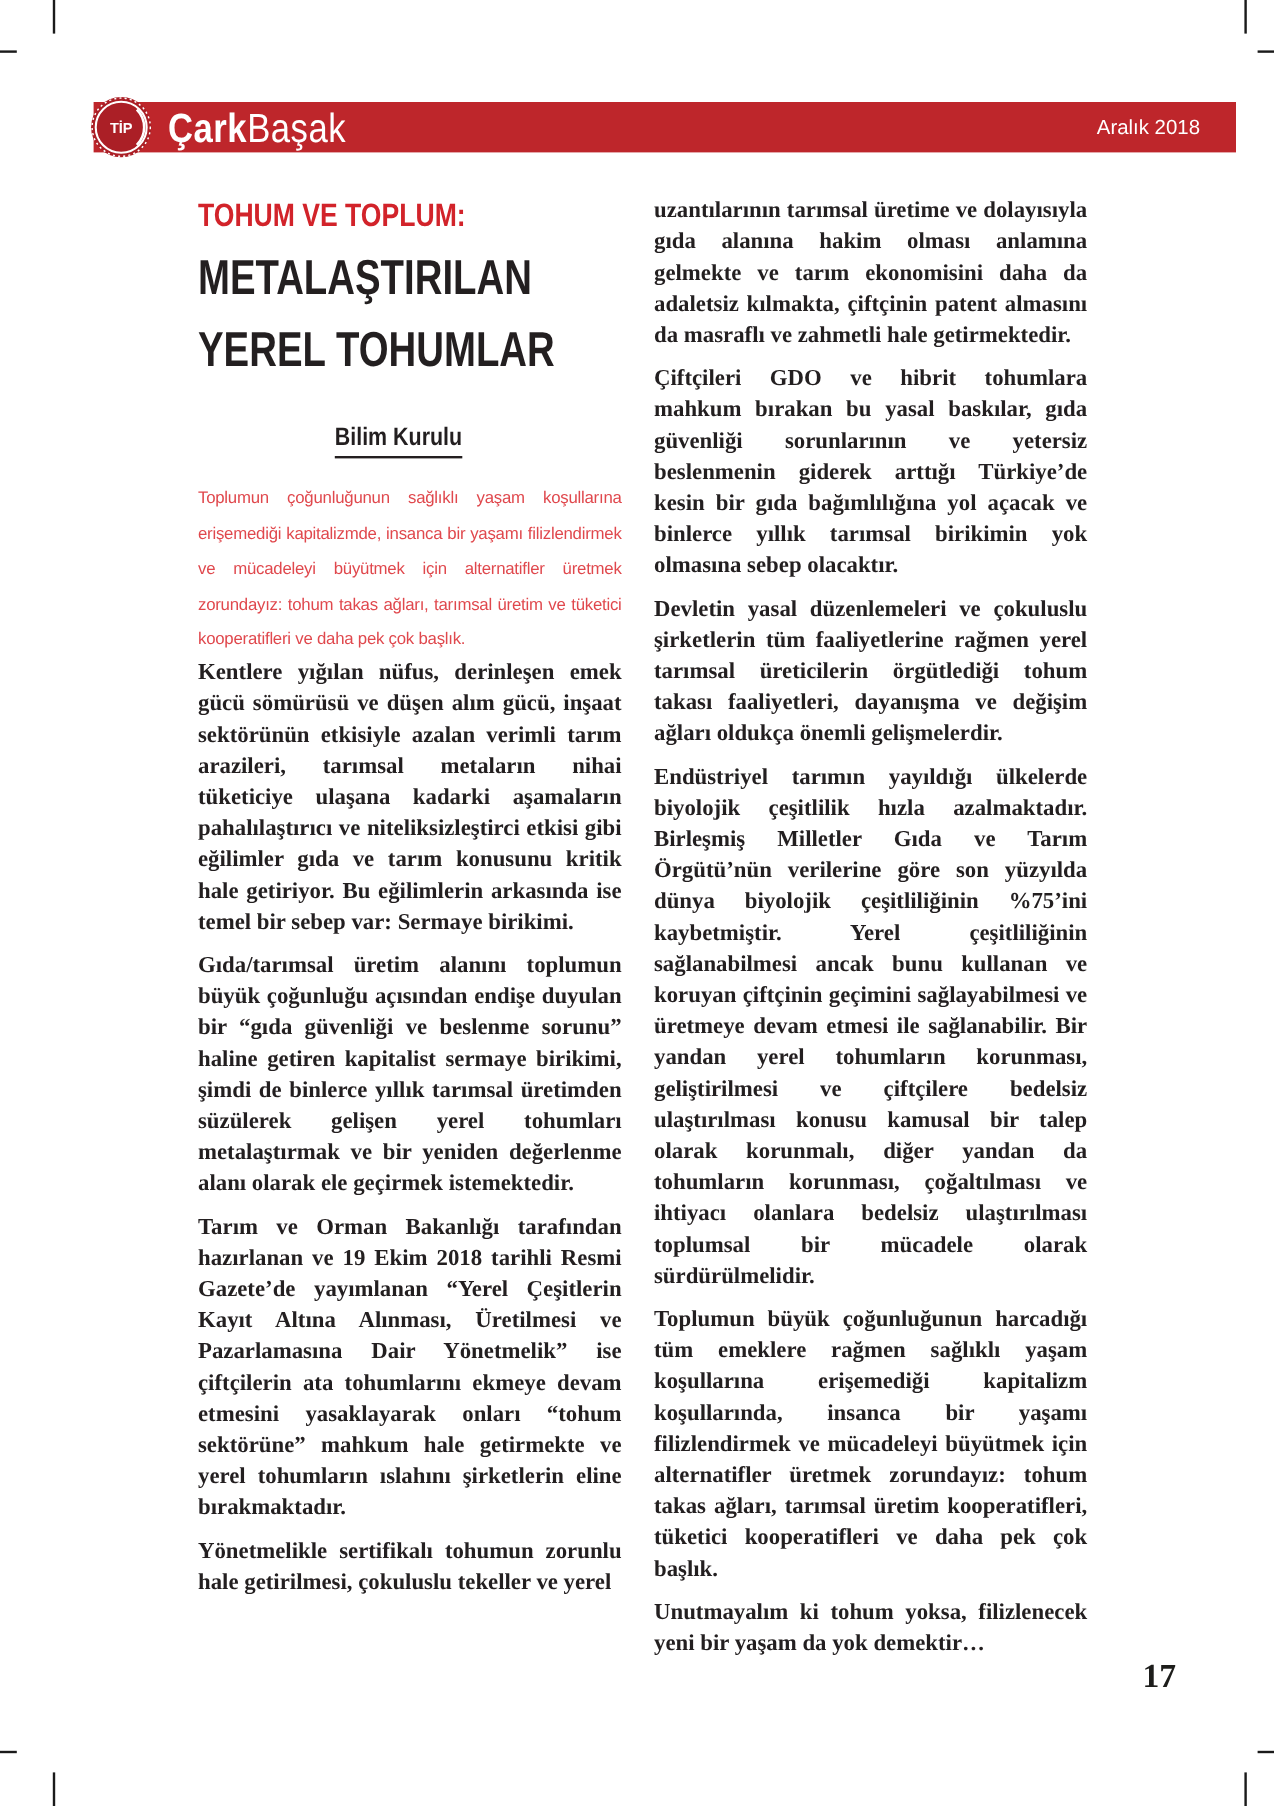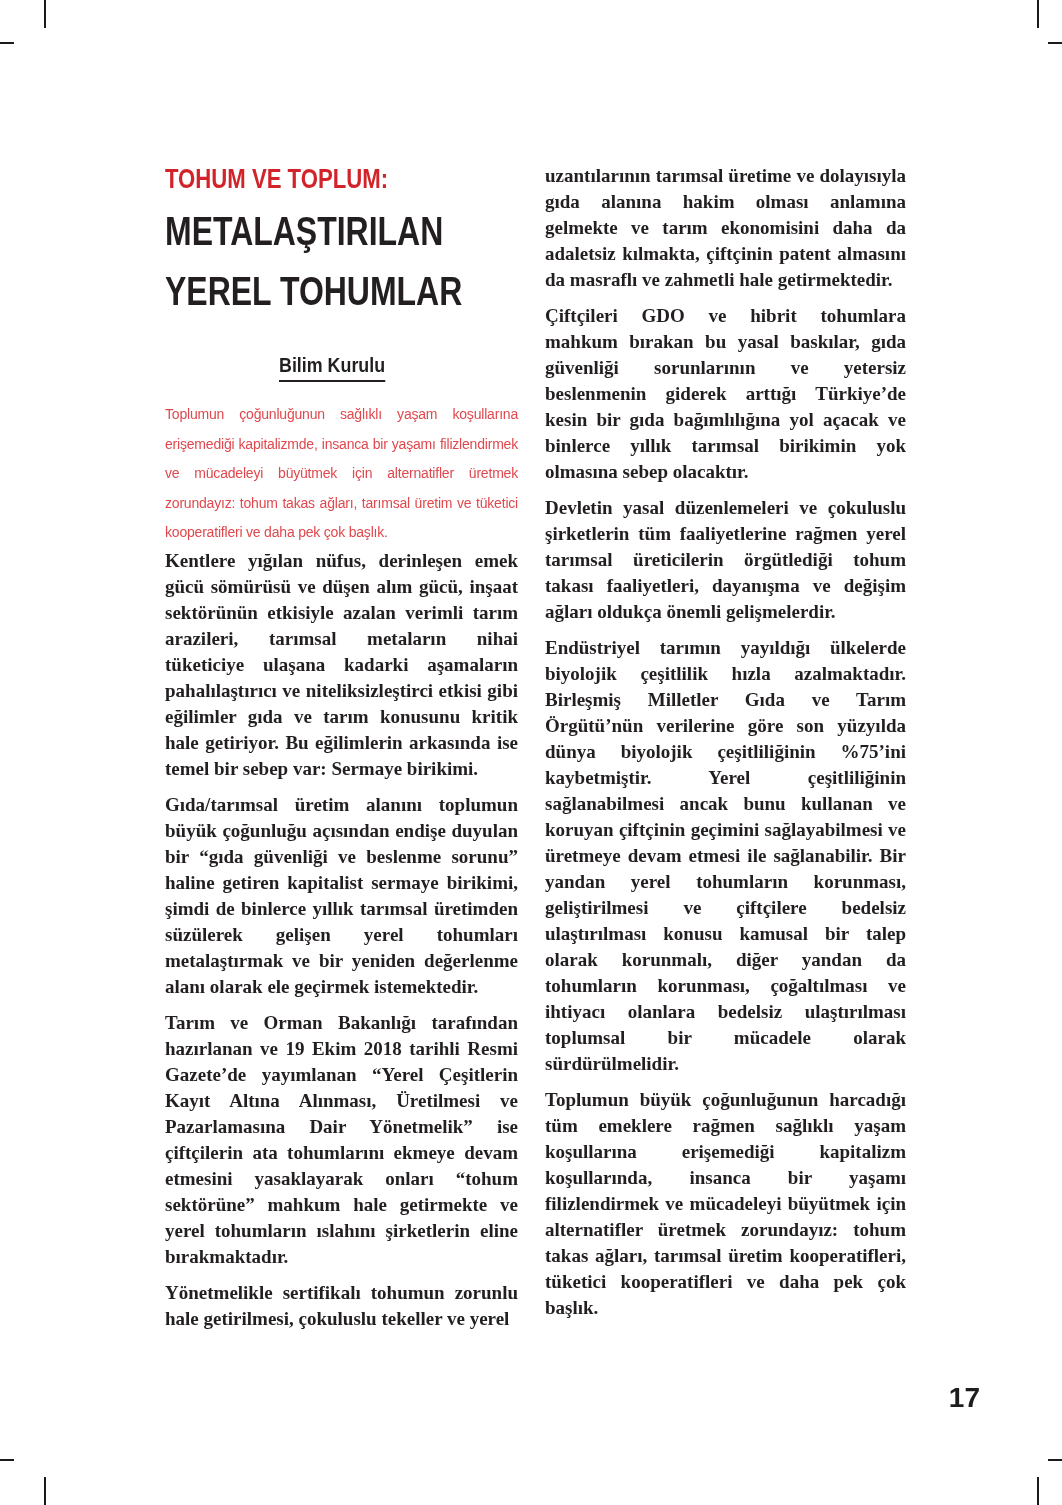--- a/index.html
+++ b/index.html
@@ -55,38 +55,51 @@
     letter-spacing:-0.2px;
   }
   .body-p {
     margin:0 0 10px 0; font-size:19px; line-height:26px; text-align:justify;
     -webkit-hyphens:auto; hyphens:auto; overflow-wrap:break-word;font-weight:bold;
   }
   .col-left .body-p:first-of-type { margin-top:16px; }
   
   .page-number {
     position:absolute; right:82px; top:1382px;
-    font-family:Liberation Sans, sans-serif; font-weight:700; font-size:28px;
+    font-family:Liberation Serif, serif; font-weight:700; font-size:28px;
     color:#1d1d1b;
   }
 </style>
 </head>
 <body>
 
 <div class="page">
 
   <div class="crop cm-v" style="left:44px; top:0;"></div>
   <div class="crop cm-h" style="left:0; top:42px;"></div>
   <div class="crop cm-v" style="left:1037px; top:0;"></div>
   <div class="crop cm-h" style="right:0; top:42px;"></div>
   <div class="crop cm-h" style="left:0; top:1459px;"></div>
   <div class="crop cm-v" style="left:44px; top:1477px;"></div>
   <div class="crop cm-h" style="right:0; top:1459px;"></div>
   <div class="crop cm-v" style="left:1037px; top:1477px;"></div>
 
+  <header class="masthead">
+    <svg class="logo" viewBox="0 0 60 60" aria-hidden="true">
+      <circle cx="30" cy="30" r="29" fill="#ab1f26"></circle>
+      <circle cx="30" cy="30" r="28" fill="none" stroke="#ffffff" stroke-width="1.4" stroke-dasharray="2 3"></circle>
+      <circle cx="30" cy="30" r="24.5" fill="none" stroke="#ffffff" stroke-width="2"></circle>
+      <path d="M 45 13 A 24 24 0 0 1 45 47" fill="none" stroke="#ffffff" stroke-width="2.4"></path>
+      <text x="30" y="35.5" text-anchor="middle" font-family="Liberation Sans, sans-serif" font-size="14" font-weight="bold" fill="#ffffff">TİP</text>
+    </svg>
+    <div class="brand">
+      <span class="b-bold">Çark</span><span class="b-light">Başak</span>
+    </div>
+    <div class="issue-date">Aralık 2018</div>
+  </header>
 
   <section class="col col-left">
     <h2 class="kicker">TOHUM VE TOPLUM:</h2>
     <h1 class="headline">METALAŞTIRILAN
 YEREL TOHUMLAR</h1>
     <div class="byline-wrap">
       <span class="byline">Bilim Kurulu</span>
     </div>
     <p class="lead">Toplumun çoğunluğunun sağlıklı yaşam koşullarına erişemediği kapitalizmde, insanca bir yaşamı filizlendirmek ve mücadeleyi büyütmek için alternatifler üretmek zorundayız: tohum takas ağları, tarımsal üretim ve tüketici kooperatifleri ve daha pek çok başlık.</p>
     <p class="body-p">Kentlere yığılan nüfus, derinleşen emek gücü sömürüsü ve düşen alım gücü, inşaat sektörünün etkisiyle azalan verimli tarım arazileri, tarımsal metaların nihai tüketiciye ulaşana kadarki aşamaların pahalılaştırıcı ve niteliksizleştirci etkisi gibi eğilimler gıda ve tarım konusunu kritik hale getiriyor. Bu eğilimlerin arkasında ise temel bir sebep var: Sermaye birikimi.</p>
@@ -94,17 +107,18 @@
     <p class="body-p">Tarım ve Orman Bakanlığı tarafından hazırlanan ve 19 Ekim 2018 tarihli Resmi Gazete’de yayımlanan “Yerel Çeşitlerin Kayıt Altına Alınması, Üretilmesi ve Pazarlamasına Dair Yönetmelik” ise çiftçilerin ata tohumlarını ekmeye devam etmesini yasaklayarak onları “tohum sektörüne” mahkum hale getirmekte ve yerel tohumların ıslahını şirketlerin eline bırakmaktadır.</p>
     <p class="body-p">Yönetmelikle sertifikalı tohumun zorunlu hale getirilmesi, çokuluslu tekeller ve yerel</p>
   </section>
 
   <section class="col col-right">
     <p class="body-p">uzantılarının tarımsal üretime ve dolayısıyla gıda alanına hakim olması anlamına gelmekte ve tarım ekonomisini daha da adaletsiz kılmakta, çiftçinin patent almasını da masraflı ve zahmetli hale getirmektedir.</p>
     <p class="body-p">Çiftçileri GDO ve hibrit tohumlara mahkum bırakan bu yasal baskılar, gıda güvenliği sorunlarının ve yetersiz beslenmenin giderek arttığı Türkiye’de kesin bir gıda bağımlılığına yol açacak ve binlerce yıllık tarımsal birikimin yok olmasına sebep olacaktır.</p>
     <p class="body-p">Devletin yasal düzenlemeleri ve çokuluslu şirketlerin tüm faaliyetlerine rağmen yerel tarımsal üreticilerin örgütlediği tohum takası faaliyetleri, dayanışma ve değişim ağları oldukça önemli gelişmelerdir.</p>
     <p class="body-p">Endüstriyel tarımın yayıldığı ülkelerde biyolojik çeşitlilik hızla azalmaktadır. Birleşmiş Milletler Gıda ve Tarım Örgütü’nün verilerine göre son yüzyılda dünya biyolojik çeşitliliğinin %75’ini kaybetmiştir. Yerel çeşitliliğinin sağlanabilmesi ancak bunu kullanan ve koruyan çiftçinin geçimini sağlayabilmesi ve üretmeye devam etmesi ile sağlanabilir. Bir yandan yerel tohumların korunması, geliştirilmesi ve çiftçilere bedelsiz ulaştırılması konusu kamusal bir talep olarak korunmalı, diğer yandan da tohumların korunması, çoğaltılması ve ihtiyacı olanlara bedelsiz ulaştırılması toplumsal bir mücadele olarak sürdürülmelidir.</p>
     <p class="body-p">Toplumun büyük çoğunluğunun harcadığı tüm emeklere rağmen sağlıklı yaşam koşullarına erişemediği kapitalizm koşullarında, insanca bir yaşamı filizlendirmek ve mücadeleyi büyütmek için alternatifler üretmek zorundayız: tohum takas ağları, tarımsal üretim kooperatifleri, tüketici kooperatifleri ve daha pek çok başlık.</p>
+    <p class="body-p">Unutmayalım ki tohum yoksa, filizlenecek yeni bir yaşam da yok demektir…</p>
   </section>
 
   <div class="page-number">17</div>
 
 </div>
 
 </body></html>

